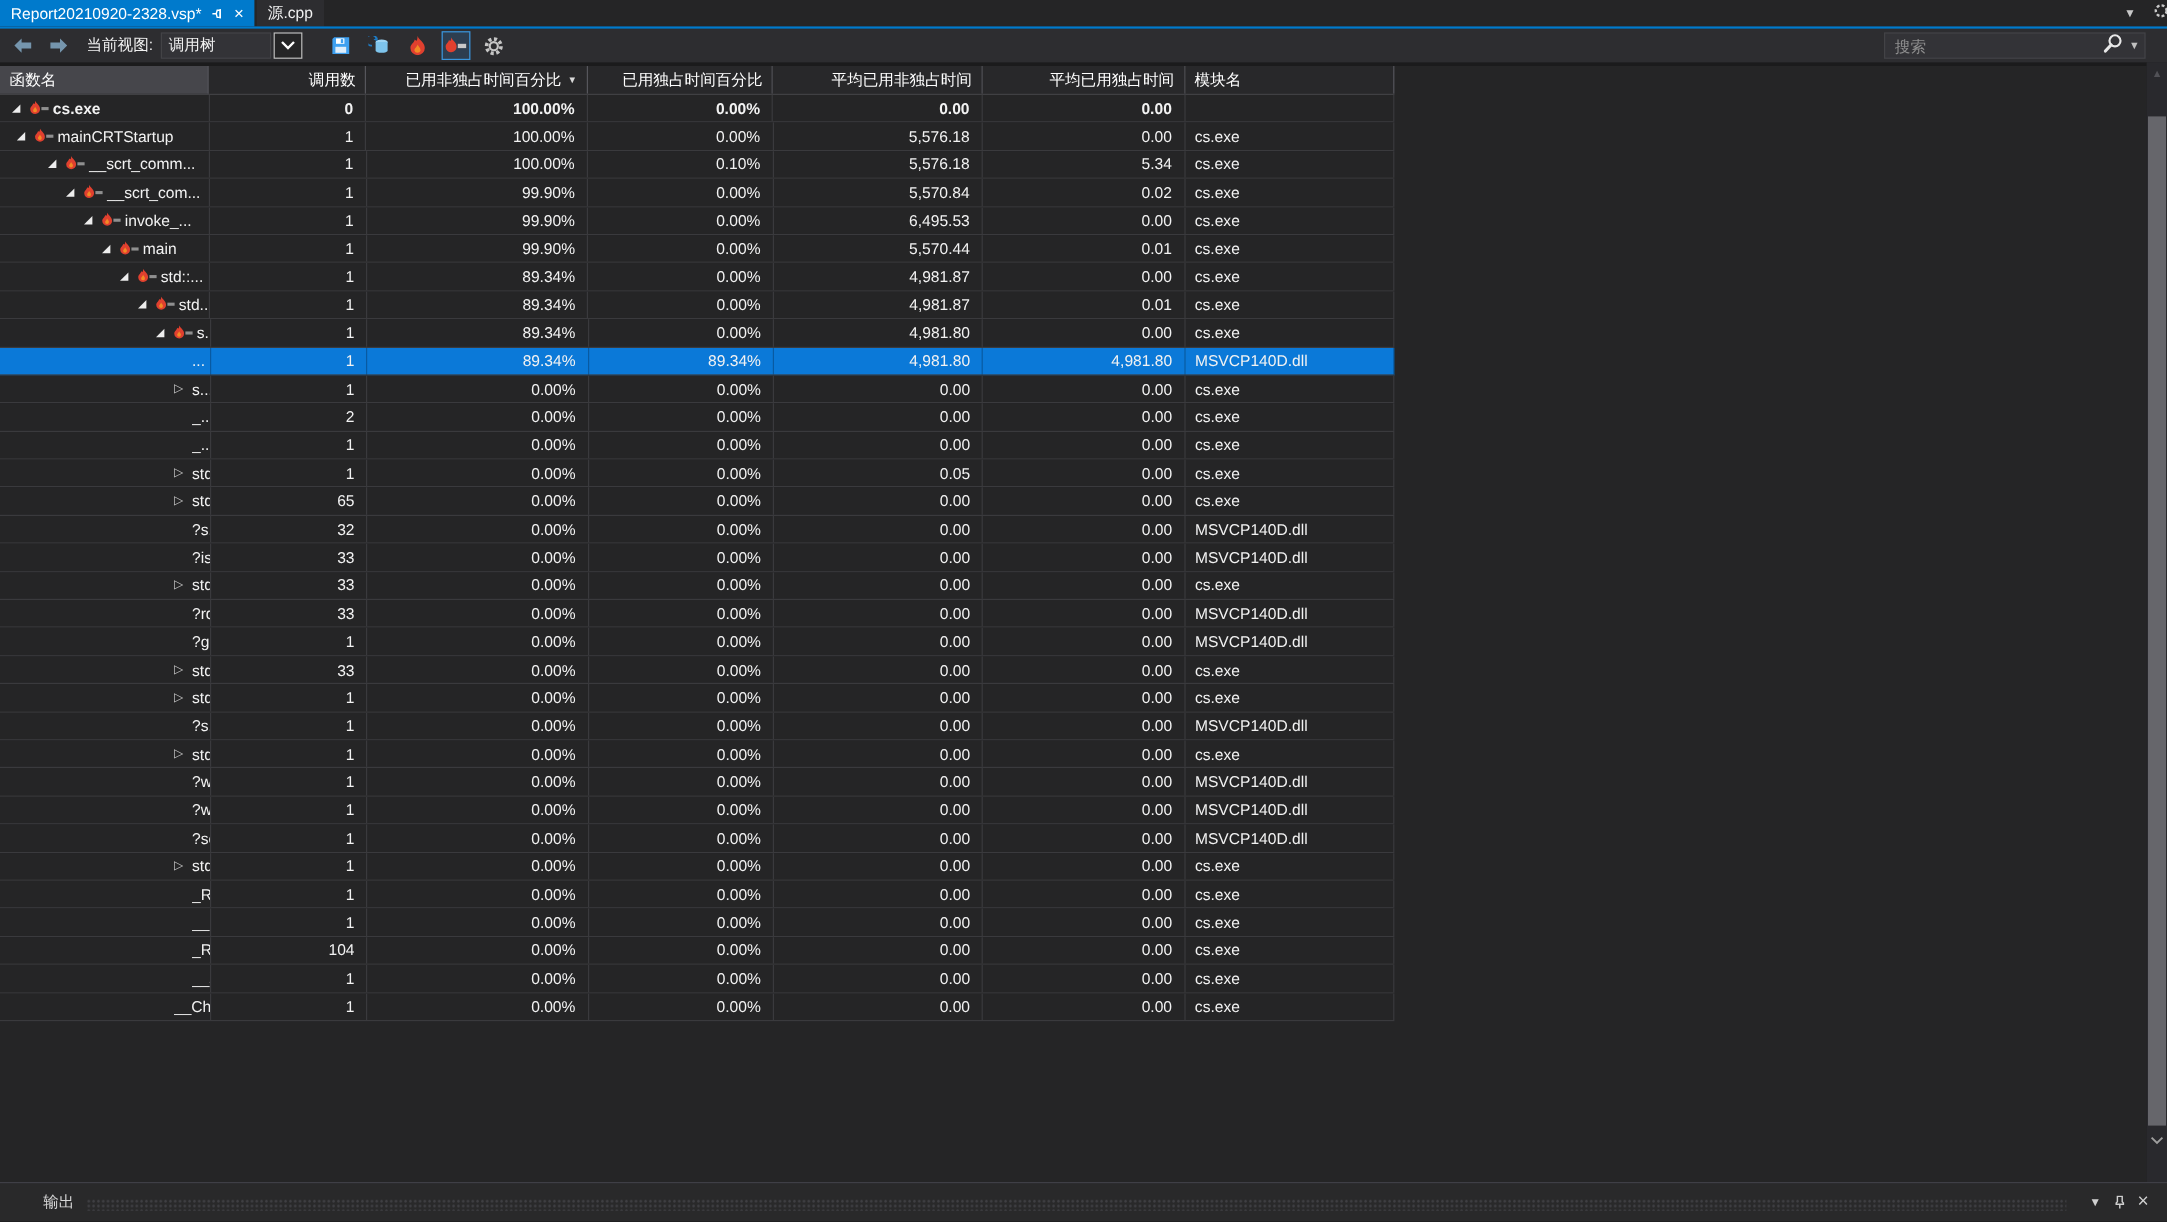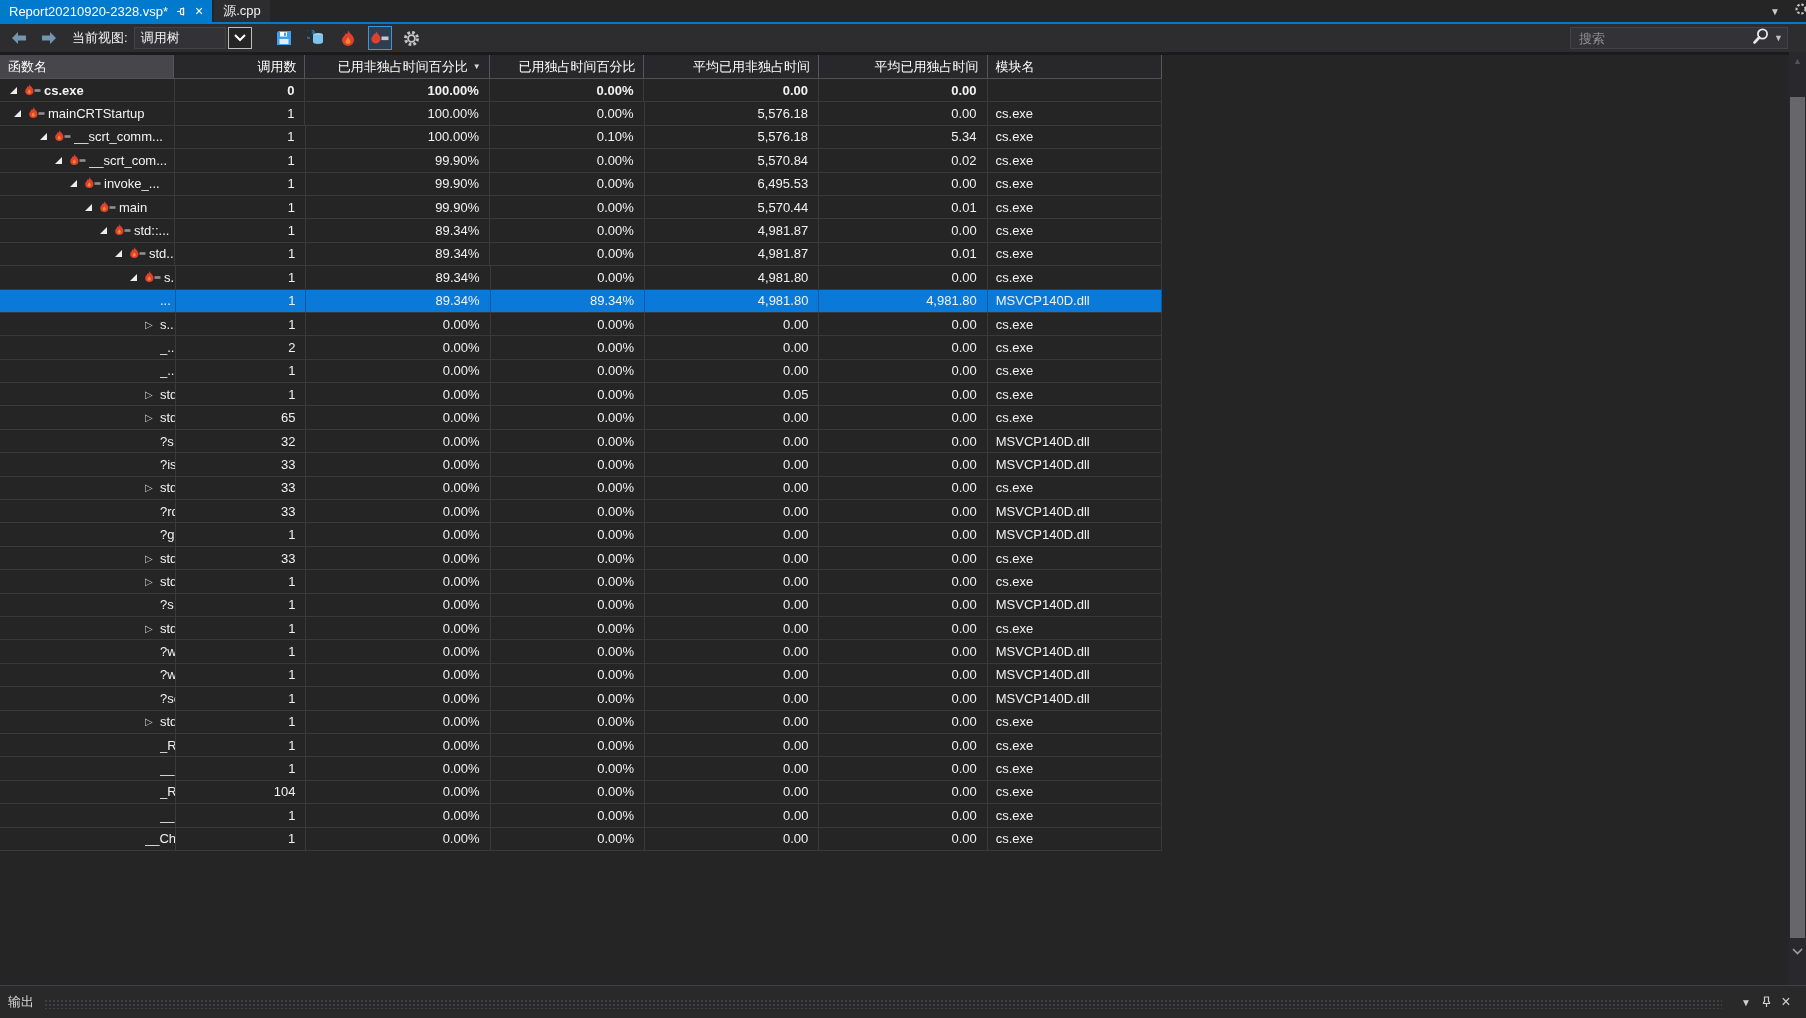--- a/index.html
+++ b/index.html
@@ -61,21 +61,21 @@
   .fname{overflow:hidden;}
 
   
   #vscroll{position:absolute;top:52px;right:0;bottom:33px;width:17px;background:#29292d;}
   #vscroll .sb-up{position:absolute;top:4px;left:0;width:17px;text-align:center;color:#515156;font-size:9px;}
   #vscroll .thumb{position:absolute;top:45px;left:1px;width:15px;height:841px;background:#66666b;}
   #vscroll .sb-down{position:absolute;bottom:28px;left:0;width:17px;text-align:center;color:#9f9f9f;font-size:10px;}
 
   
   #output-bar{position:absolute;left:0;right:0;bottom:0;height:33px;background:#29292a;border-top:1px solid #3f3f46;display:flex;align-items:center;padding:0 10px 0 8px;}
-  #output-label{font-size:13px;color:#d7d7d7;}
+  #output-label{font-size:13px;color:#d7d7d7;margin-left:28px;}
   #output-grip{flex:1;height:10px;margin:4px 14px 0 10px;background-image:radial-gradient(#3f3f43 1px,transparent 1.2px);background-size:4px 4px;}
   .ob-icon{display:inline-flex;align-items:center;justify-content:center;width:20px;color:#d0d0d0;}
   .ob-x{font-size:16px;line-height:1;}
 </style>
 </head>
 <body>
 
 <div id="window">
 
   <div id="tabstrip">

